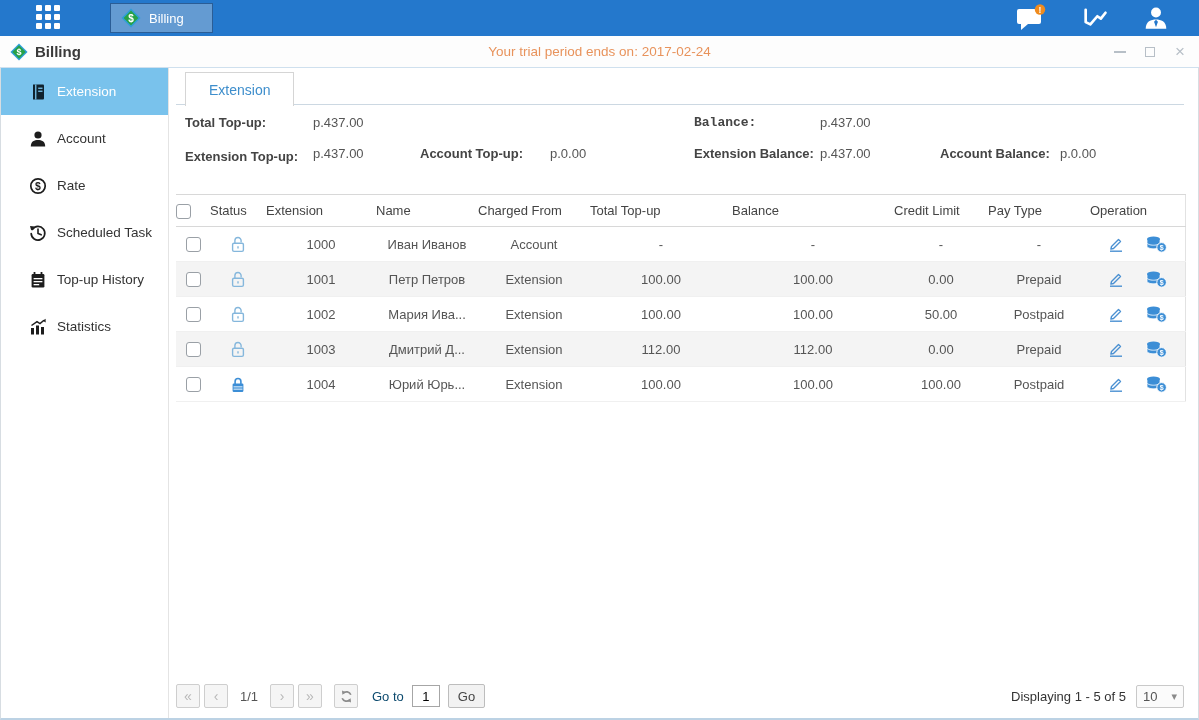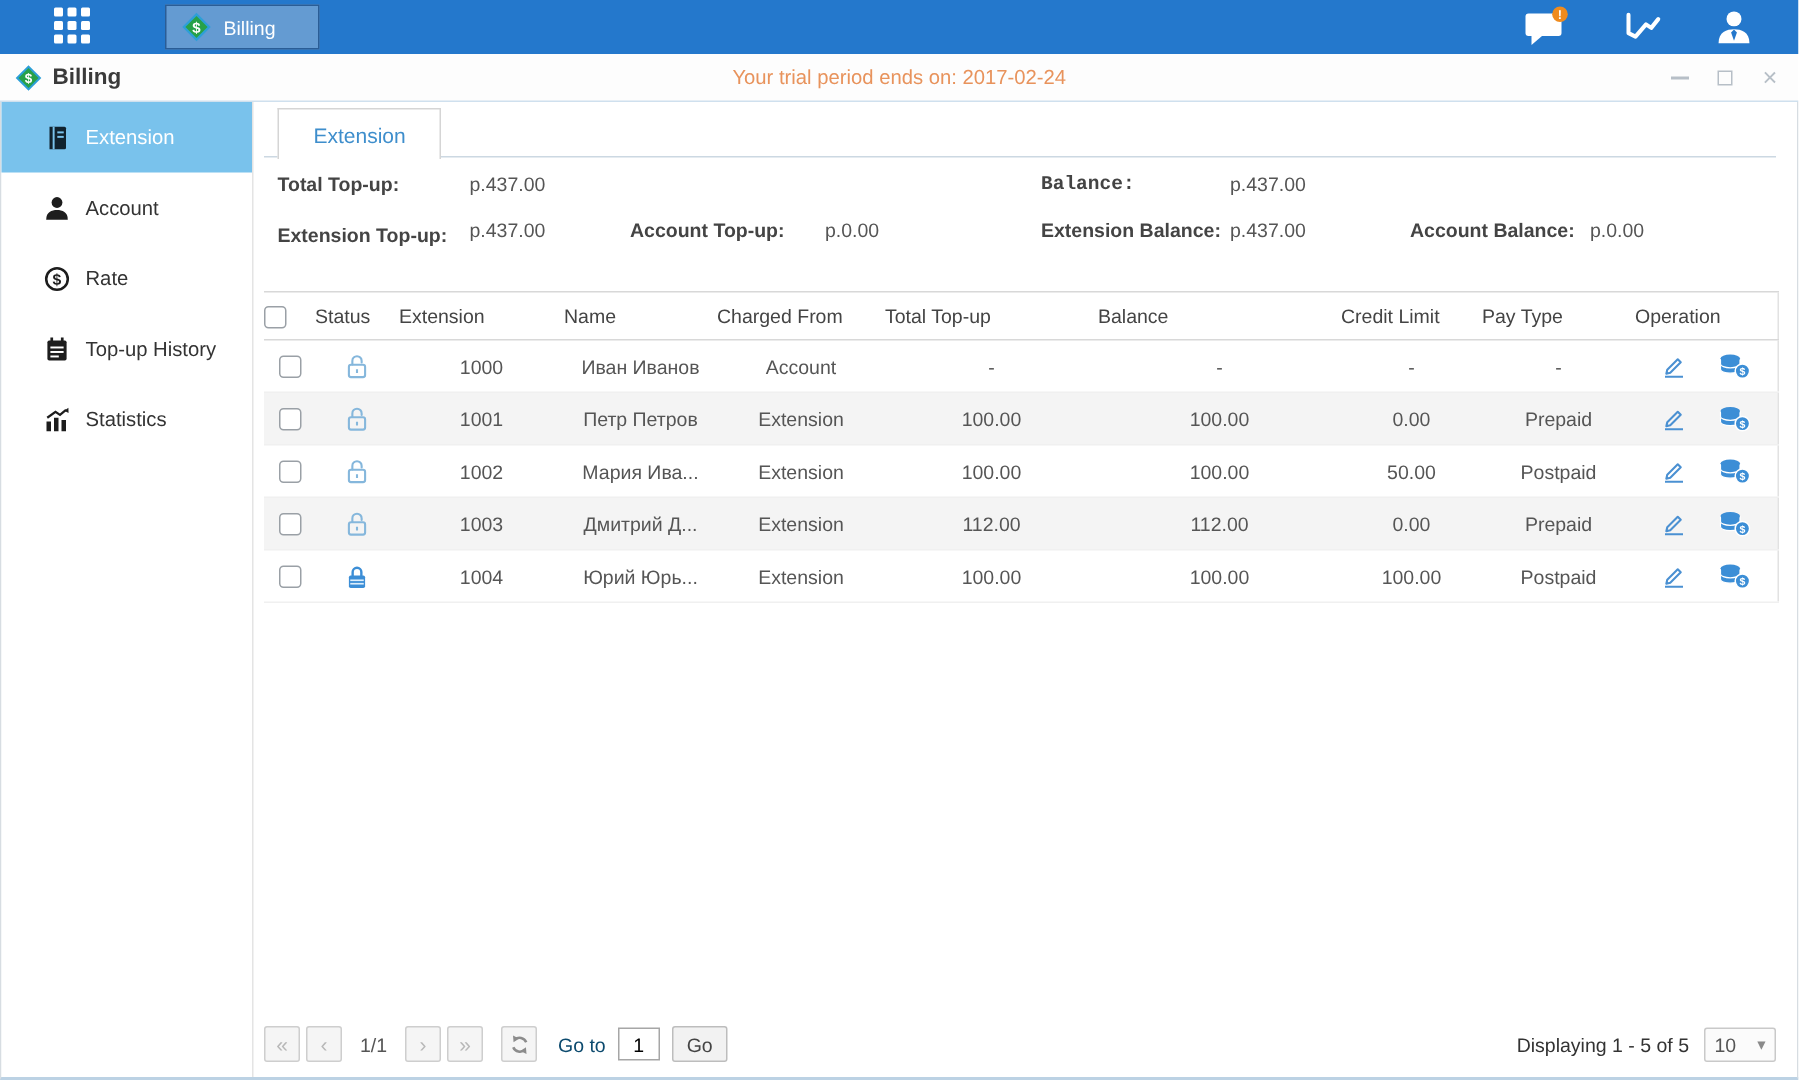--- a/index.html
+++ b/index.html
@@ -161,20 +161,28 @@
           <path d="M1.8,16.5 C1.8,11.2 5.5,10 9,10 C12.5,10 16.2,11.2 16.2,16.5 Z" fill="#1d1d1d"></path>
         </svg>
       <span>Account</span>
     </div>
     <div class="side-item">
       <svg width="18" height="18" viewBox="0 0 18 18">
           <circle cx="9" cy="9" r="7.2" fill="none" stroke="#1d1d1d" stroke-width="1.7"></circle>
           <text x="9" y="12.8" font-size="10.5" font-weight="bold" fill="#1d1d1d" text-anchor="middle">$</text>
         </svg>
       <span>Rate</span>
+    </div>
+    <div class="side-item">
+      <svg width="18" height="18" viewBox="0 0 18 18">
+          <path d="M3.4,5.4 A6.8,6.8 0 1 1 2.2,9.6" fill="none" stroke="#1d1d1d" stroke-width="1.7" stroke-linecap="round"></path>
+          <polygon points="1,2 5.8,2.6 2.2,6.6" fill="#1d1d1d"></polygon>
+          <path d="M9,5 V9.4 L12.2,10.8" fill="none" stroke="#1d1d1d" stroke-width="1.6" stroke-linecap="round"></path>
+        </svg>
+      <span>Scheduled Task</span>
     </div>
     <div class="side-item">
       <svg width="18" height="18" viewBox="0 0 18 18">
           <rect x="4.6" y="1" width="1.8" height="4" fill="#1d1d1d"></rect>
           <rect x="11.6" y="1" width="1.8" height="4" fill="#1d1d1d"></rect>
           <rect x="2.6" y="3" width="12.8" height="13.4" rx="1.2" fill="#1d1d1d"></rect>
           <rect x="4.6" y="7" width="8.8" height="1.3" fill="#fff"></rect>
           <rect x="4.6" y="10" width="8.8" height="1.3" fill="#fff"></rect>
           <rect x="4.6" y="13" width="5.6" height="1.3" fill="#fff"></rect>
         </svg>

